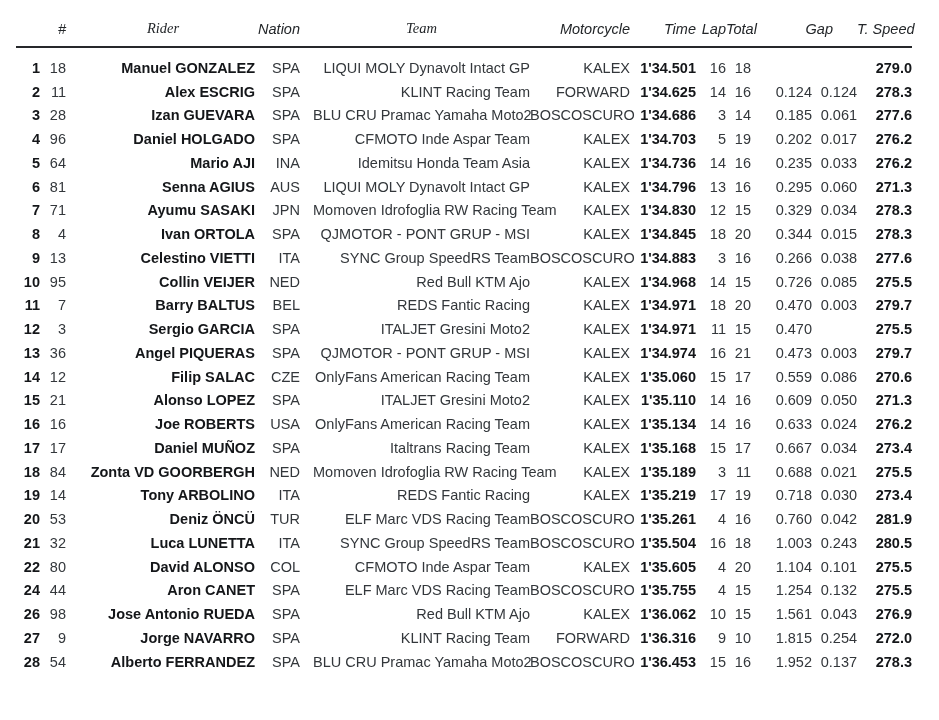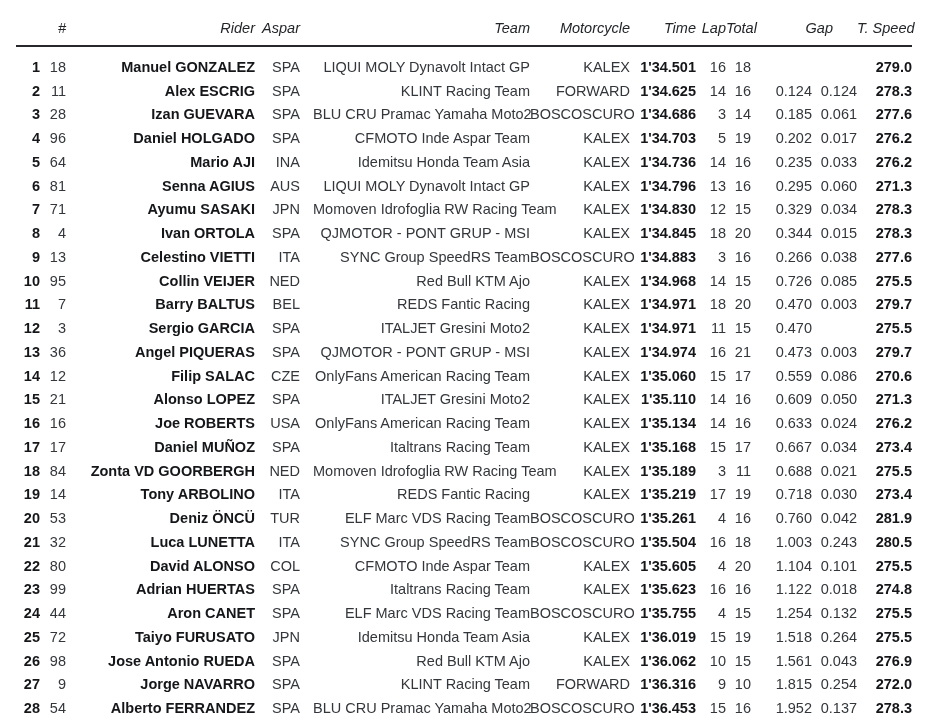--- a/index.html
+++ b/index.html
@@ -35,21 +35,21 @@
     font-style: italic;
     font-weight: 400;
     font-size: 14.5px;
     color: #232629;
     padding: 8px 0 9px 0;
     border-bottom: 2px solid #26282b;
     vertical-align: bottom;
     white-space: nowrap;
     text-align: right;
   }
-  thead th.al { text-align: right; }
+  thead th.al { text-align: center; font-family: Liberation Serif, serif; }
   thead th.gap-head { padding-right: 24px; margin-top: 28px; }
   thead th.rider-head { padding-left: 5px; }
   thead th.team-head  { padding-left: 13px; }
 
   tbody::before { content: ""; display: table-row; height: 8px; }
   tbody td {
     font-size: 14.5px;
     height: 23.75px;
     padding: 0;
     white-space: nowrap;
@@ -81,21 +81,21 @@
       <col class="c-tot">
         <col class="c-gap1">
         <col class="c-gap2">
         <col class="c-spd">
     </colgroup>
     <thead>
       <tr>
         <th></th>
         <th>#</th>
         <th class="al rider-head">Rider</th>
-        <th>Aspar</th>
+        <th>Nation</th>
         <th class="al team-head">Team</th>
         <th>Motorcycle</th>
         <th>Time</th>
         <th>Lap</th>
         <th>Total</th>
         <th class="gap-head" colspan="2">Gap</th>
         <th>T. Speed</th>
       </tr>
     </thead>
     <tbody>
@@ -401,59 +401,31 @@
     <td class="al team-cell">CFMOTO Inde Aspar Team</td>
     <td>KALEX</td>
     <td class="time-cell">1'35.605</td>
     <td>4</td>
     <td>20</td>
     <td>1.104</td>
     <td>0.101</td>
     <td class="spd-cell">275.5</td>
   </tr>
         <tr>
-    <td class="pos-cell">23</td>
-    <td>99</td>
-    <td class="al rider-cell">Adrian HUERTAS</td>
-    <td>SPA</td>
-    <td class="al team-cell">Italtrans Racing Team</td>
-    <td>KALEX</td>
-    <td class="time-cell">1'35.623</td>
-    <td>16</td>
-    <td>16</td>
-    <td>1.122</td>
-    <td>0.018</td>
-    <td class="spd-cell">274.8</td>
-  </tr>
-        <tr>
     <td class="pos-cell">24</td>
     <td>44</td>
     <td class="al rider-cell">Aron CANET</td>
     <td>SPA</td>
     <td class="al team-cell">ELF Marc VDS Racing Team</td>
     <td>BOSCOSCURO</td>
     <td class="time-cell">1'35.755</td>
     <td>4</td>
     <td>15</td>
     <td>1.254</td>
     <td>0.132</td>
-    <td class="spd-cell">275.5</td>
-  </tr>
-        <tr>
-    <td class="pos-cell">25</td>
-    <td>72</td>
-    <td class="al rider-cell">Taiyo FURUSATO</td>
-    <td>JPN</td>
-    <td class="al team-cell">Idemitsu Honda Team Asia</td>
-    <td>KALEX</td>
-    <td class="time-cell">1'36.019</td>
-    <td>15</td>
-    <td>19</td>
-    <td>1.518</td>
-    <td>0.264</td>
     <td class="spd-cell">275.5</td>
   </tr>
         <tr>
     <td class="pos-cell">26</td>
     <td>98</td>
     <td class="al rider-cell">Jose Antonio RUEDA</td>
     <td>SPA</td>
     <td class="al team-cell">Red Bull KTM Ajo</td>
     <td>KALEX</td>
     <td class="time-cell">1'36.062</td>

